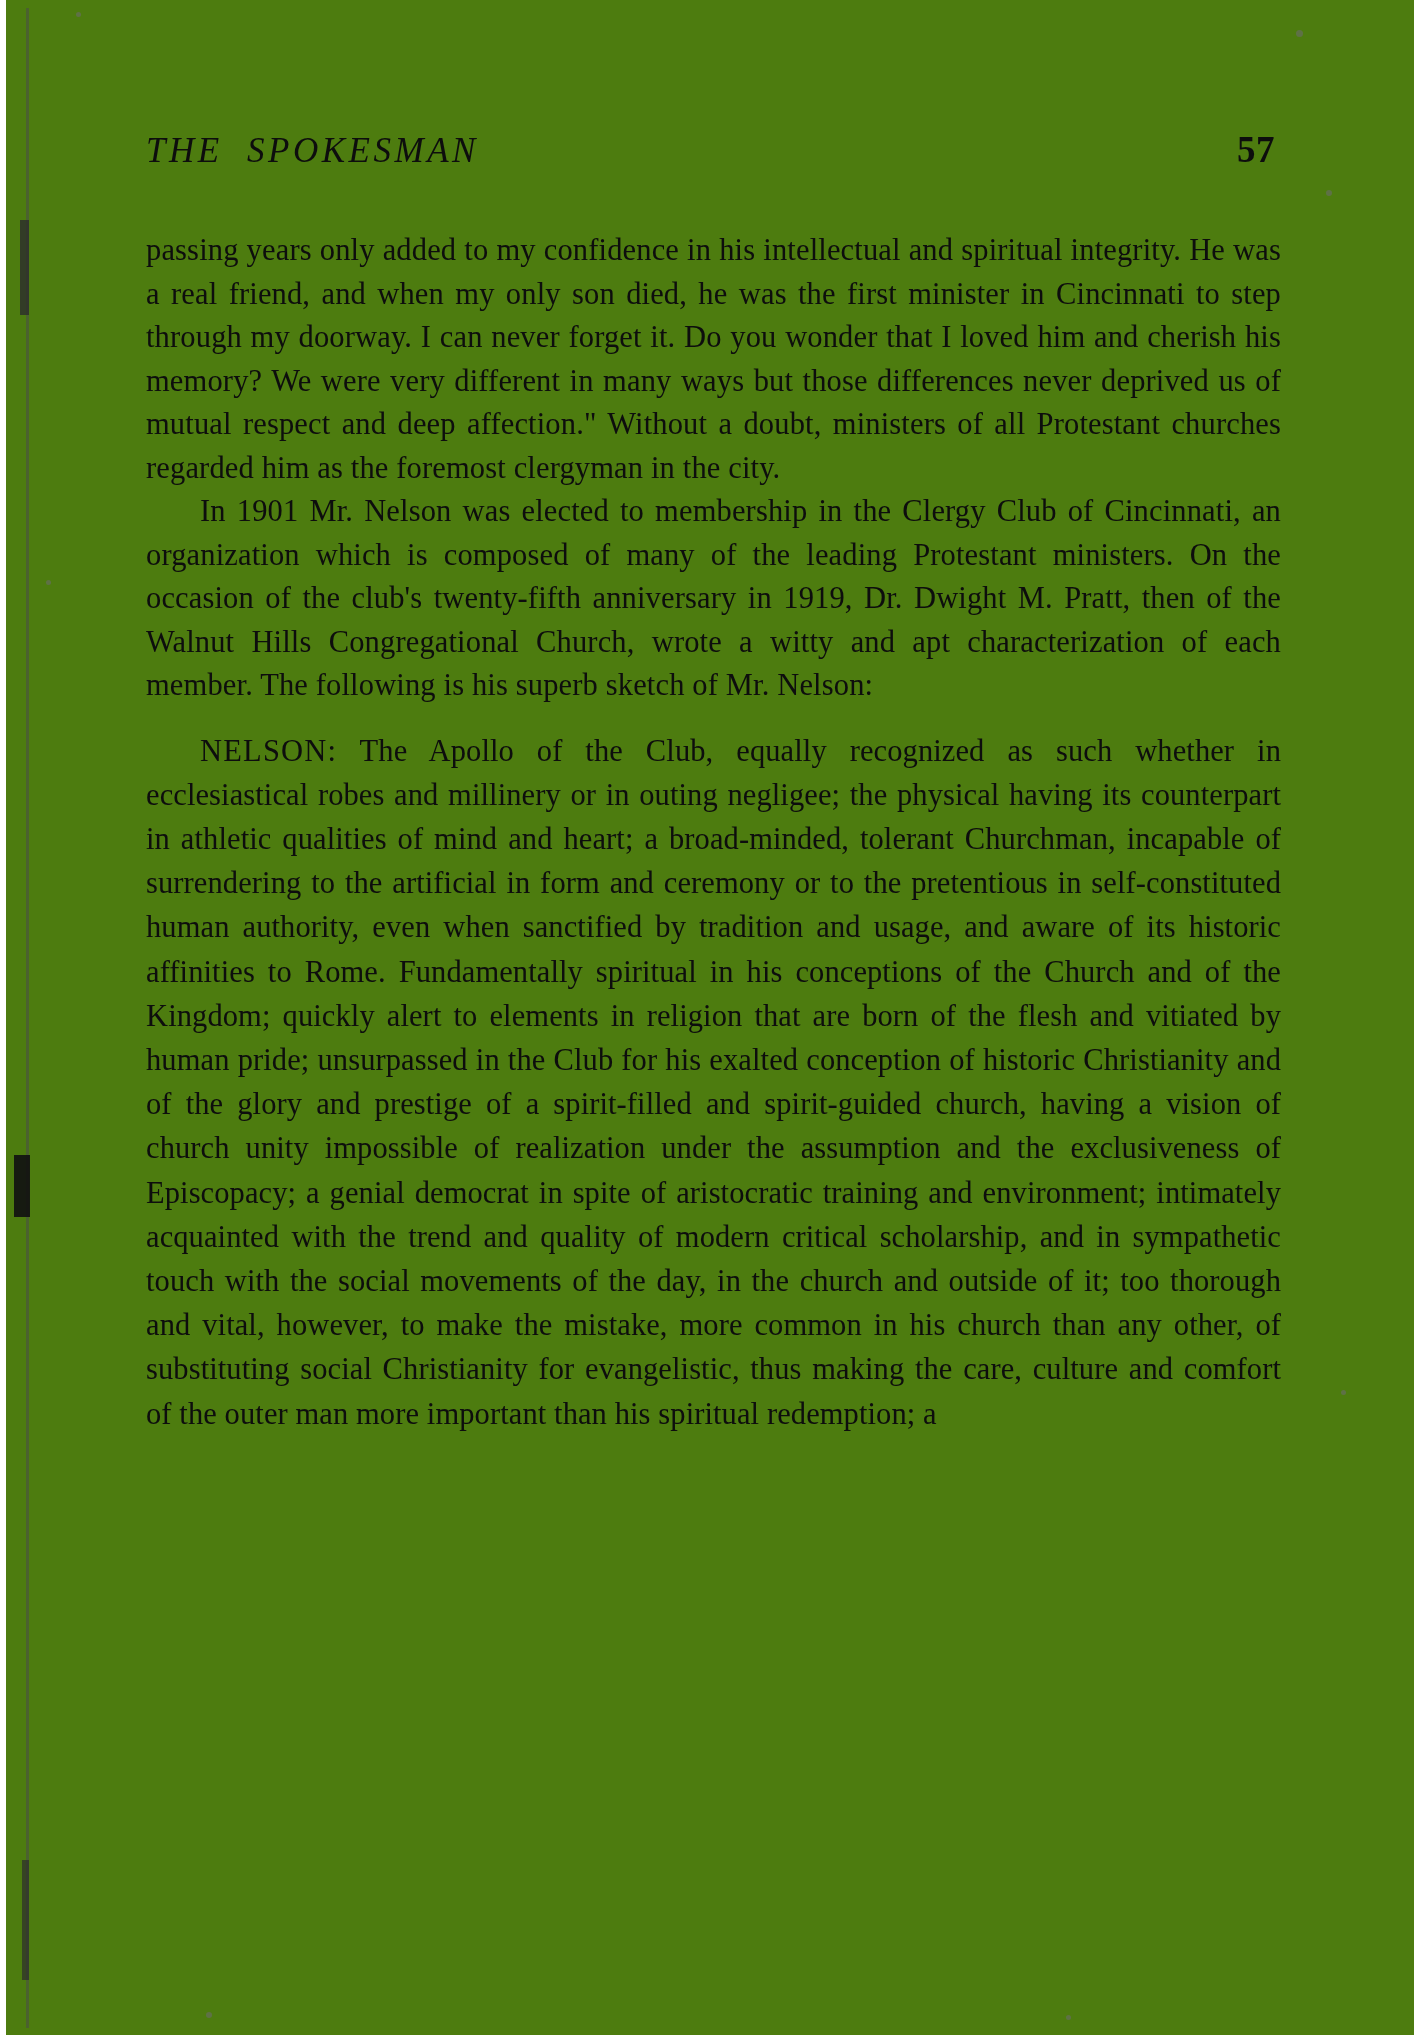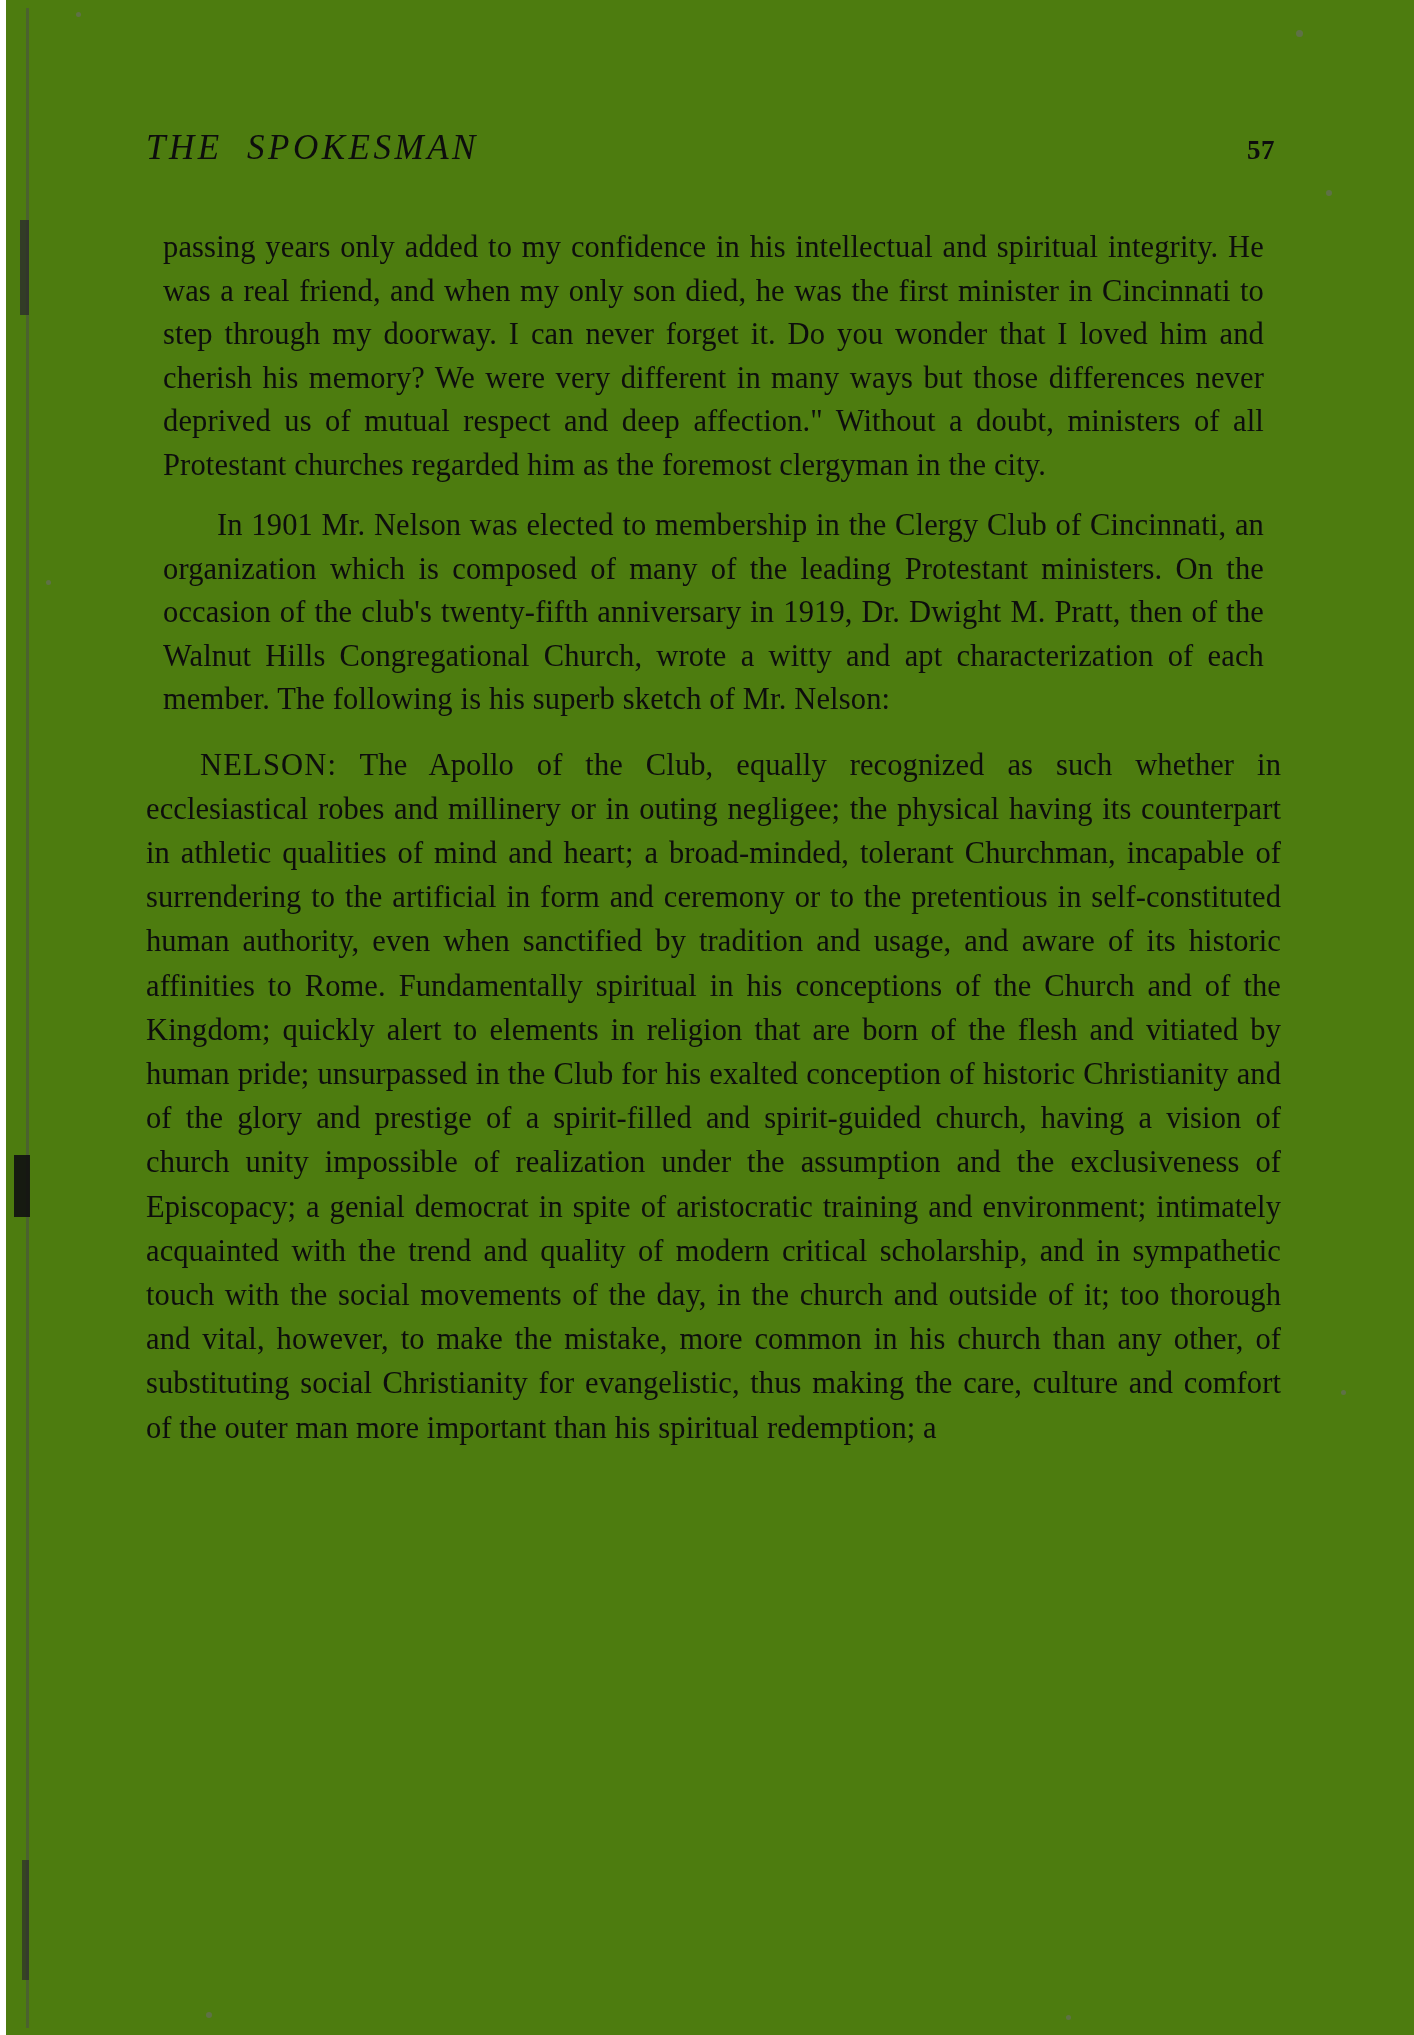--- a/index.html
+++ b/index.html
@@ -83,35 +83,35 @@
     padding-right: 6px;
   }
   .running-head .title {
     font-style: italic;
     font-size: 35px;
     letter-spacing: 3.5px;
     font-weight: 400;
     white-space: pre;
   }
   .running-head .folio {
-    font-size: 27px;
+    font-size: 37px;
     font-weight: 700;
     letter-spacing: .5px;
   }
 
   .body-block {
     margin-top: 58px;
     font-size: 30.5px;
     line-height: 43.5px;
     text-align: justify;
     text-justify: inter-word;
     letter-spacing: .15px;
   }
   .body-block p {
-    margin: 17px;
+    margin: 0;
   }
   .body-block p.indent {
     text-indent: 54px;
   }
 
   .quote-block {
     margin-top: 21px;
     font-size: 30.5px;
     line-height: 44.2px;
     text-align: justify;

